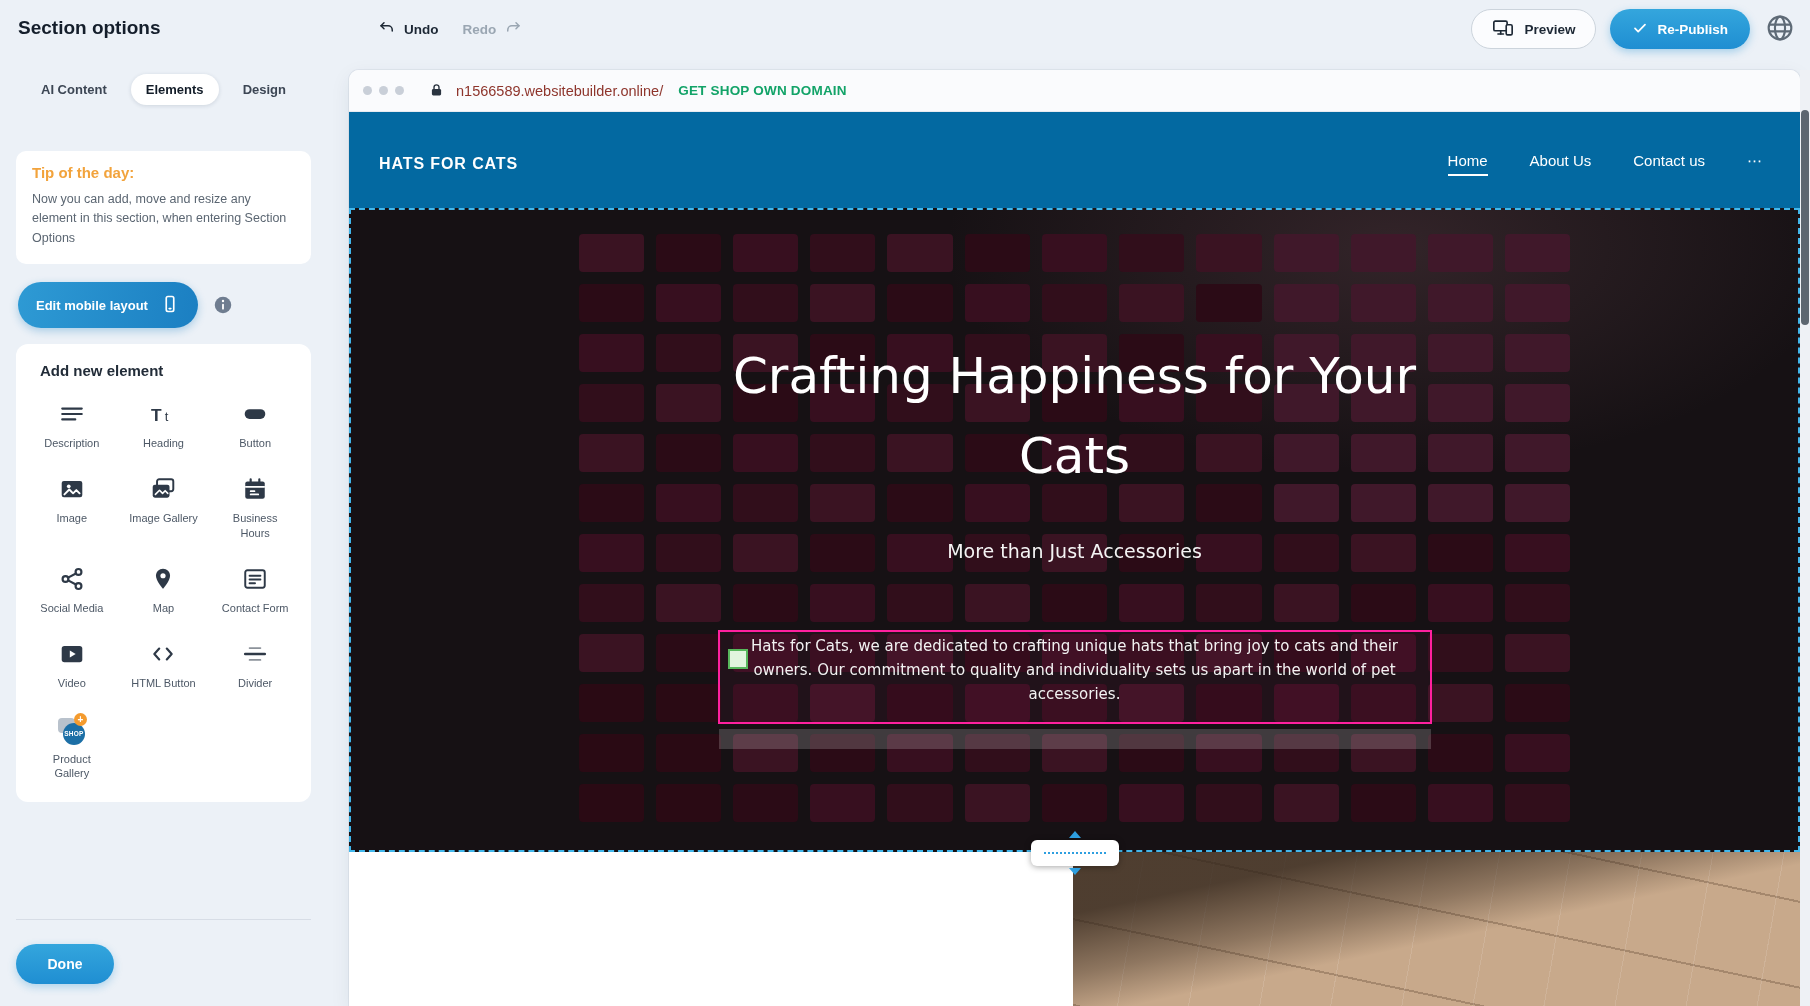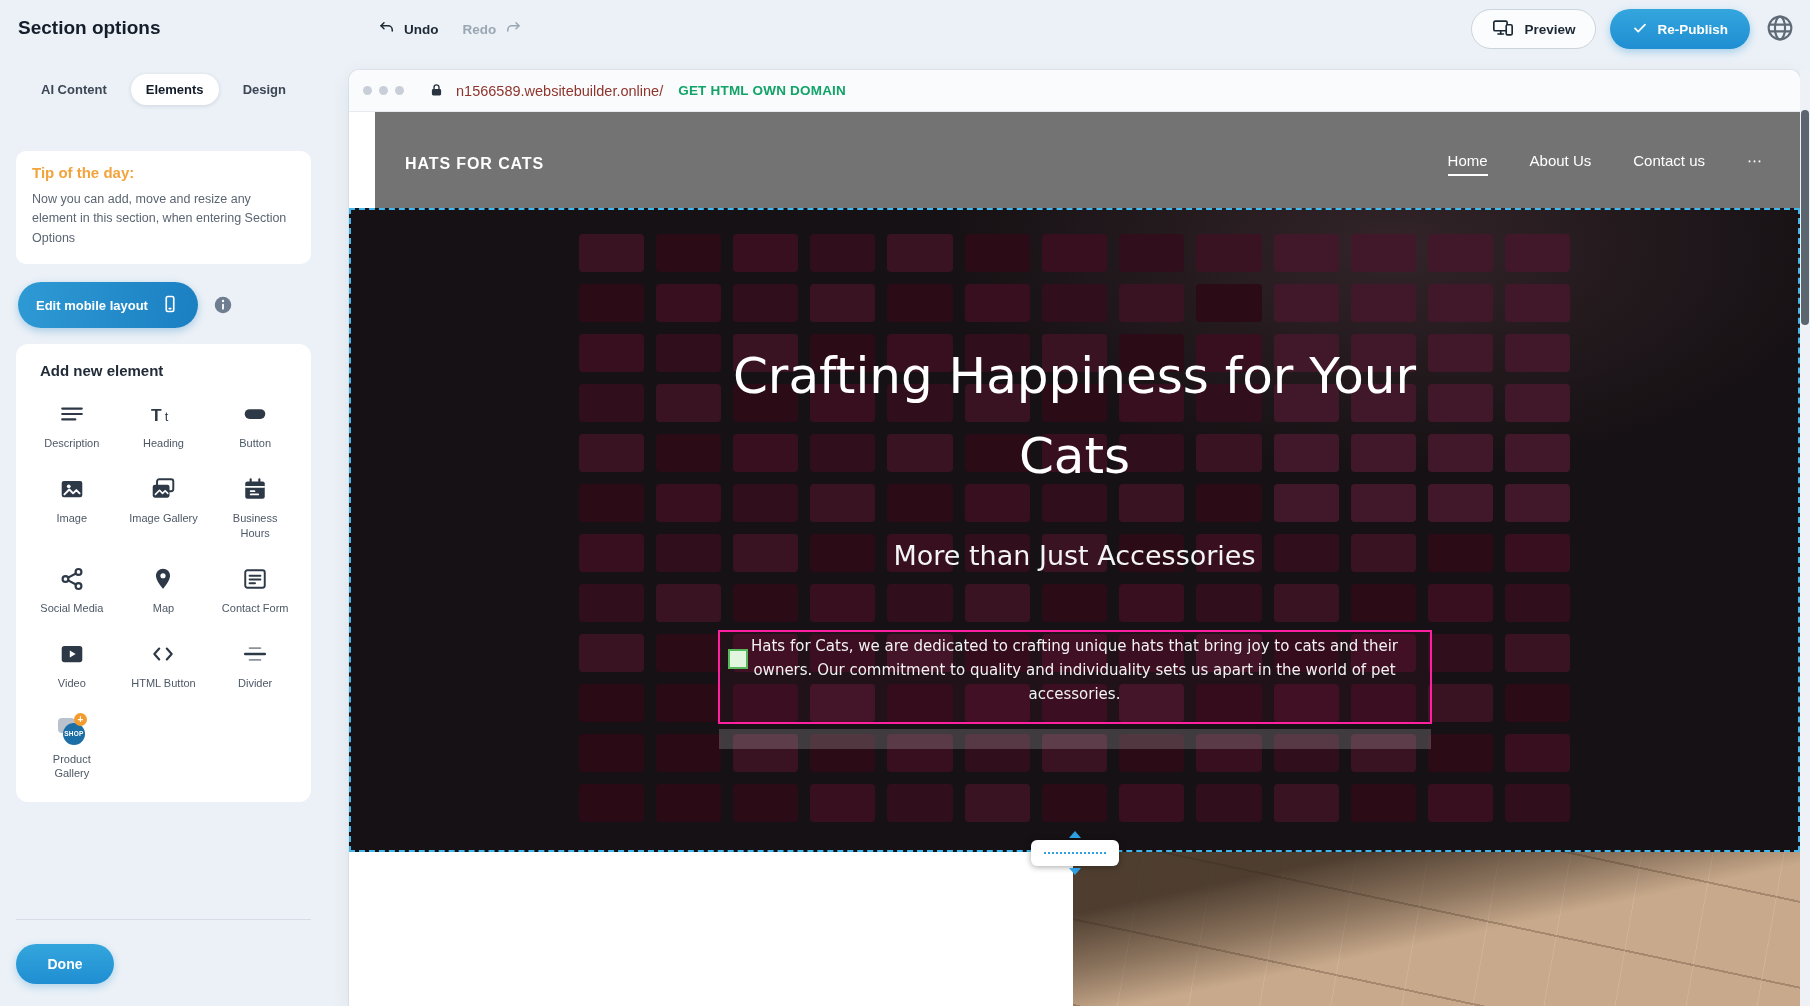--- a/index.html
+++ b/index.html
@@ -54,34 +54,34 @@
   .chrome { height:42px; display:flex; align-items:center; border-bottom:1px solid #e7ebf0; background:#fafbfd; border-radius:10px 10px 0 0; padding:16px 14px; }
   .dots { display:flex; gap:7px; margin-right:24px; }
   .dot { width:9px; height:9px; border-radius:50%; background:#c9cfd8; }
   .lock-icon { width:17px; height:17px; color:#2a3440; margin-right:11px; }
   .lock-icon svg { width:17px; height:17px; }
   .url { font-size:14.5px; font-weight:500; color:#8e352c; }
   .domain-cta { margin-left:15px; font-size:13.5px; font-weight:700; color:#12a368; letter-spacing:.2px; cursor:pointer; }
   .viewport { position:absolute; top:42px; left:0; right:0; bottom:0; background:#fff; }
 
   
-  .site-header { height:96px; background:#737373; display:flex; align-items:center; justify-content:space-between; padding:8px 38px 0 30px;margin-left:26px; }
+  .site-header { height:96px; background:#0369a1; display:flex; align-items:center; justify-content:space-between; padding:8px 38px 0 30px; }
   .logo { color:#fff; font-size:16px; font-weight:800; letter-spacing:.9px; }
   .site-nav { display:flex; align-items:center; gap:42px; }
   .nav-item { color:#fff; font-size:15px; cursor:pointer; padding-bottom:5px; border-bottom:2px solid transparent; }
   .nav-item.active { border-bottom-color:#fff; }
 
   .hero { position:relative; height:644px; background:#161114; }
   .hero::after { content:''; position:absolute; inset:0; border:2px dashed #41b7ec; pointer-events:none; z-index:9; }
   .hero-glow { position:absolute; inset:0; background:radial-gradient(640px 320px at 72% 6%, rgba(125,85,95,.28), transparent 70%); }
   .tile-wall { position:absolute; left:50%; transform:translateX(-50%); top:26px; width:992px; display:grid; grid-template-columns:repeat(13,1fr); gap:12px; z-index:1; }
   .tile { height:38px; border-radius:4px; }
   .hero-heading { position:absolute; top:128px; left:0; right:0; text-align:center; color:#fff; font-family:"DejaVu Sans",sans-serif; font-size:50px; font-weight:500; line-height:1.6; z-index:3; }
   .hero-heading span { display:inline-block; max-width:720px; }
-  .hero-sub { position:absolute; top:332px; left:0; right:0; text-align:center; color:#f4f4f4; font-family:"DejaVu Sans",sans-serif; font-size:27px; font-weight:400; z-index:3; }
+  .hero-sub { position:absolute; top:332px; left:0; right:0; text-align:center; color:#f4f4f4; font-family:"DejaVu Sans",sans-serif; font-size:19px; font-weight:400; z-index:3; }
   .ghost-bar { position:absolute; top:521px; left:50%; transform:translateX(-50%); width:712px; height:20px; background:rgba(255,255,255,.18); z-index:2; }
   .para-box { position:absolute; top:422px; left:50%; transform:translateX(-50%); width:714px; border:2px solid #ff209f; background:rgba(255,32,159,.05); padding:2px 4px 16px; text-align:center; z-index:4; }
   .para-text { color:#f2f2f2; font-family:"DejaVu Sans",sans-serif; font-size:15px; line-height:1.6; }
   .handle { position:absolute; left:8px; top:17px; width:20px; height:20px; background:#e2f5de; border:2px solid #58b85c; cursor:move; }
   .resize-widget { position:absolute; left:50%; bottom:-14px; transform:translateX(-50%); width:88px; height:26px; background:#fff; border-radius:6px; box-shadow:0 1px 6px rgba(0,0,0,.35); display:flex; align-items:center; justify-content:center; z-index:10; cursor:ns-resize; }
   .resize-line { width:62px; border-top:2px dotted #2e9fe0; }
   .rs-arrow { position:absolute; left:50%; transform:translateX(-50%); width:0; height:0; border-left:6px solid transparent; border-right:6px solid transparent; }
   .rs-arrow.up { top:-9px; border-bottom:7px solid #2e9fe0; }
   .rs-arrow.down { bottom:-9px; border-top:7px solid #2e9fe0; }
 
@@ -313,21 +313,21 @@
       <div class="dots">
         <div class="dot"></div>
         <div class="dot"></div>
         <div class="dot"></div>
       </div>
       <span class="lock-icon"><svg viewBox="0 0 24 24">
             <rect x="5.5" y="10" width="13" height="9" rx="2" fill="currentColor"></rect>
             <path d="M8.5 10V7.5a3.5 3.5 0 0 1 7 0V10" fill="none" stroke="currentColor" stroke-width="2"></path>
           </svg></span>
       <span class="url">n1566589.websitebuilder.online/</span>
-      <span class="domain-cta">GET HTML OWN DOMAIN</span>
+      <span class="domain-cta">GET SHOP OWN DOMAIN</span>
     </div>
 
     <div class="viewport">
 
       <div class="site-header">
         <div class="logo">HATS FOR CATS</div>
         <nav class="site-nav">
             <div class="nav-item active">Home</div>
             <div class="nav-item">About Us</div>
             <div class="nav-item">Contact us</div>

